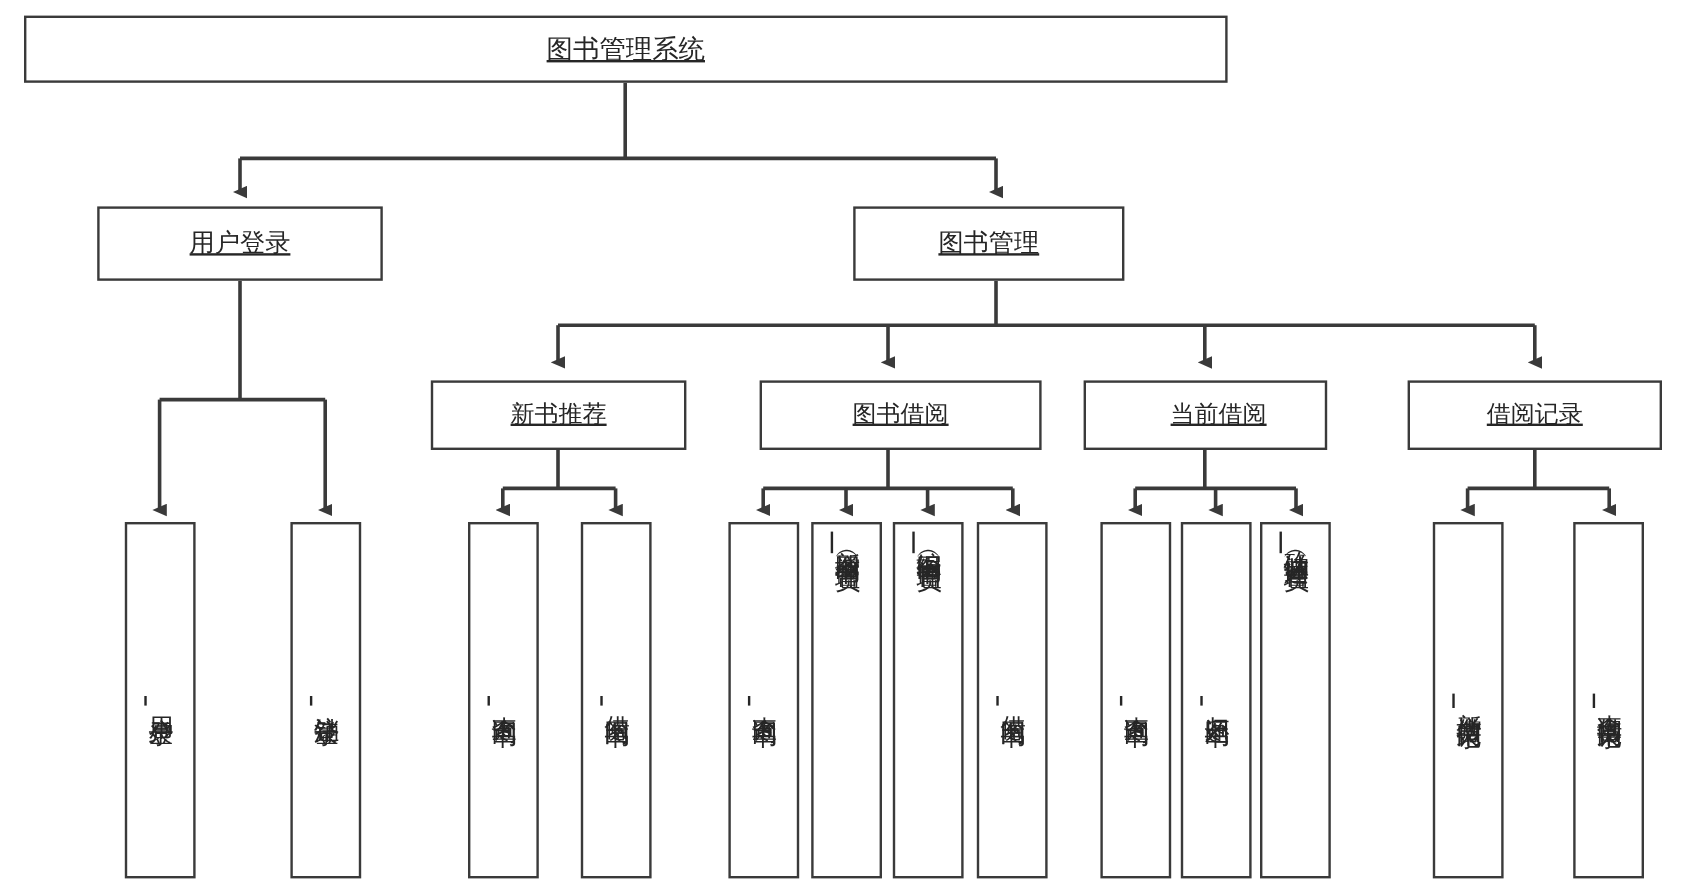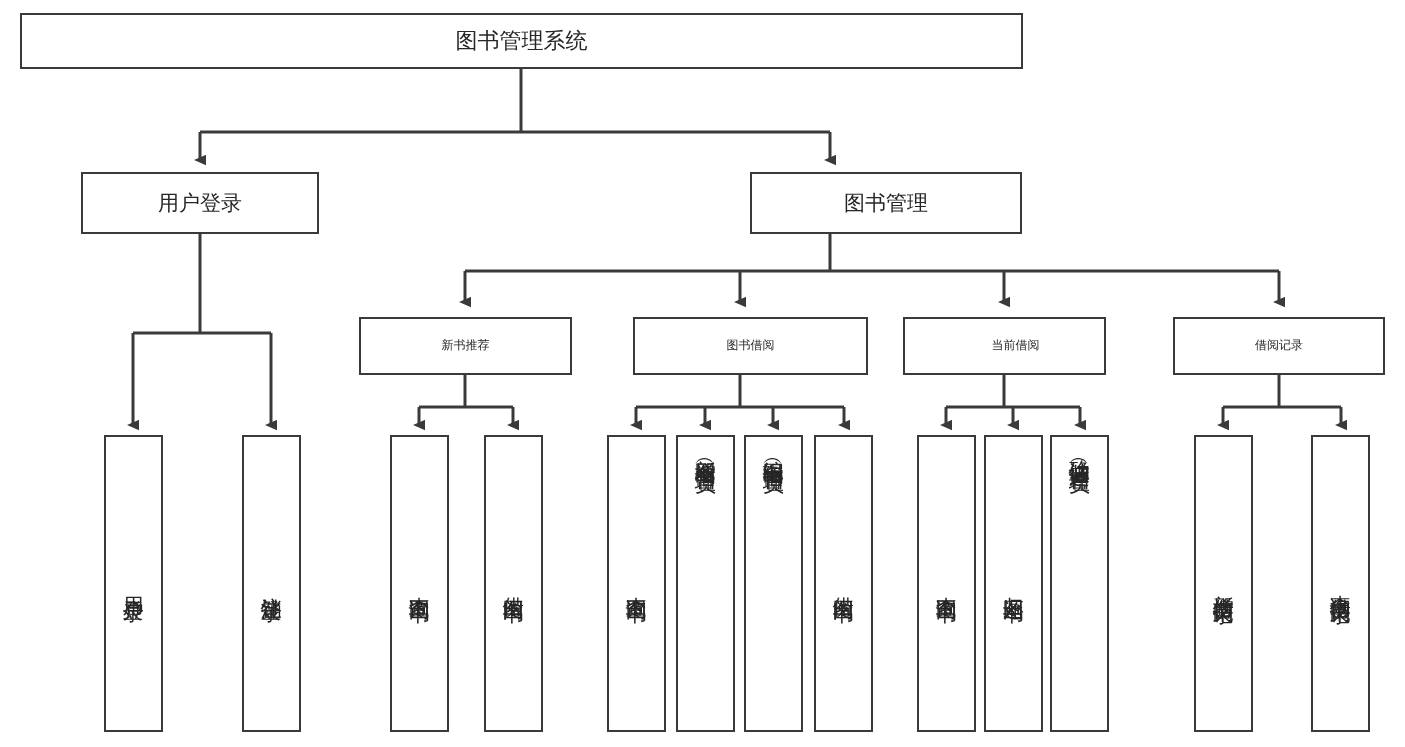--- a/index.html
+++ b/index.html
@@ -29,29 +29,30 @@
     position: absolute;
     box-sizing: border-box;
     border: 2.5px solid #3a3a3a;
     background: #ffffff;
     display: flex;
     align-items: center;
     justify-content: center;
     color: #262626;
     line-height: 1.12;
     text-align: center;
+    text-decoration: underline;
   }
   .node.root {
     font-size: 22px;
   }
   .node.l1 {
     font-size: 21px;
   }
   .node.l2 {
-    font-size: 12px;
+    font-size: 20px;
   }
   .node.leaf {
     writing-mode: vertical-rl;
     text-orientation: upright;
     font-size: 21px;
     letter-spacing: 2px;
     padding: 6px 0;
     align-items: center;
     justify-content: center;
   }
@@ -119,21 +120,21 @@
       <path d="M1279,375 L1279,407"></path>
       <path d="M1223,407 L1341,407"></path>
       <path d="M1223,407 L1223,425" marker-end="url(#arrow)"></path>
       <path d="M1341,407 L1341,425" marker-end="url(#arrow)"></path>
     </g>
   </svg>
 
   <div class="node root" style="left:20px; top:13px; width:1003px; height:56px;">图书管理系统</div>
 
   <div class="node l1" style="left:81px; top:172px; width:238px; height:62px;">用户登录</div>
-  <div class="node l1" style="left:750px; top:172px; width:272px; height:62px;">图书管理</div>
+  <div class="node l1" style="left:711px; top:172px; width:226px; height:62px;">图书管理</div>
 
   <div class="node l2" style="left:359px; top:317px; width:213px; height:58px;">新书推荐</div>
   <div class="node l2" style="left:633px; top:317px; width:235px; height:58px;">图书借阅</div>
   <div class="node l2" style="left:903px; top:317px; width:203px; height:58px;padding-left:22px;">当前借阅</div>
   <div class="node l2" style="left:1173px; top:317px; width:212px; height:58px;">借阅记录</div>
 
   <div class="node leaf" style="left:104px; top:435px; width:59px; height:297px;">用户登录</div>
   <div class="node leaf" style="left:242px; top:435px; width:59px; height:297px;">注销登录</div>
 
   <div class="node leaf" style="left:390px; top:435px; width:59px; height:297px;">查询图书</div>

